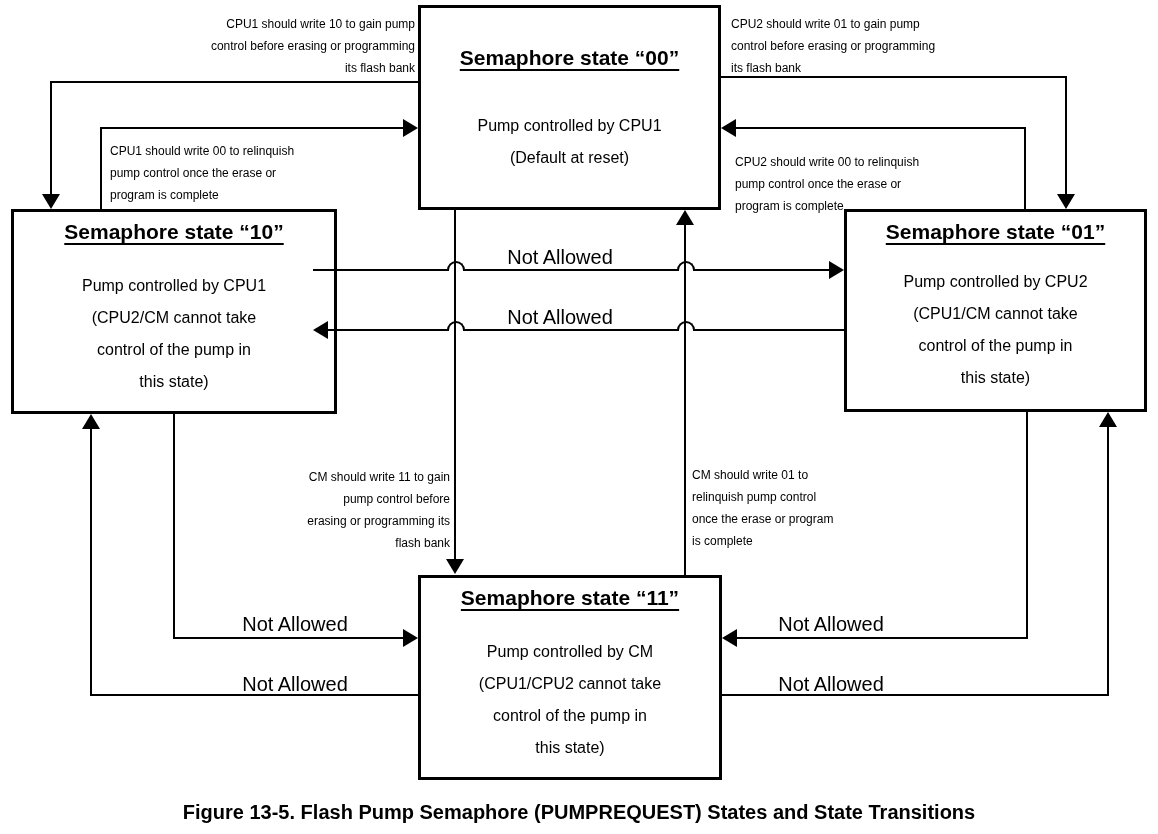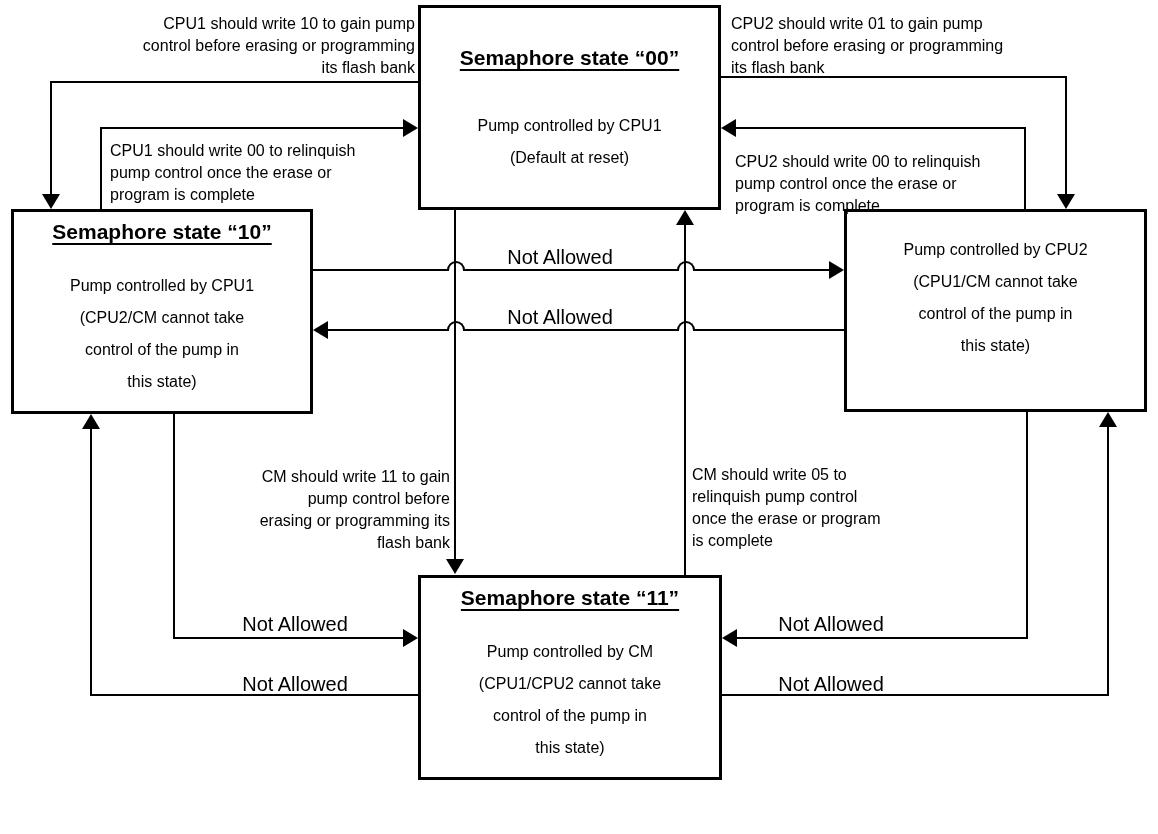--- a/index.html
+++ b/index.html
@@ -20,48 +20,49 @@
   .line{position:absolute;background:#000;}
   .arr{position:absolute;width:0;height:0;border-style:solid;}
   .arr-right{border-width:9px 0 9px 15px;border-color:transparent transparent transparent #000;}
   .arr-left {border-width:9px 15px 9px 0;border-color:transparent #000 transparent transparent;}
   .arr-down {border-width:15px 9px 0 9px;border-color:#000 transparent transparent transparent;}
   .arr-up   {border-width:0 9px 15px 9px;border-color:transparent transparent #000 transparent;}
   .hop{
     position:absolute;width:18px;height:10px;box-sizing:border-box;
     border:2px solid #000;border-bottom:none;border-radius:9px 9px 0 0;background:transparent;
   }
-  .ann{position:absolute;font-size:16px;line-height:22px;white-space:pre-line;}
+  .ann{position:absolute;font-size:12px;line-height:22px;white-space:pre-line;}
   .ra{text-align:right;}
   .na-label{position:absolute;font-size:20px;line-height:24px;text-align:center;white-space:nowrap;}
   .caption{
     position:absolute;left:0;top:801px;width:1158px;text-align:center;
     font-size:20px;font-weight:bold;
   }
 </style>
 </head>
 <body>
 
 <div id="stage">
 
   <div class="state-box" style="left:418px;top:5px;width:303px;height:205px;">
     <div class="state-title" style="margin-top:38px;">Semaphore state “00”</div>
     <div class="state-body" style="margin-top:40px;">Pump controlled by CPU1
 (Default at reset)</div>
   </div>
 
-  <div class="state-box" style="left:11px;top:209px;width:302px;height:205px;">
+  <div class="state-box" style="left:11px;top:209px;width:326px;height:205px;">
     <div class="state-title" style="margin-top:8px;">Semaphore state “10”</div>
     <div class="state-body" style="margin-top:26px;">Pump controlled by CPU1
 (CPU2/CM cannot take
 control of the pump in
 this state)</div>
   </div>
 
   <div class="state-box" style="left:844px;top:209px;width:303px;height:203px;">
+    <div class="state-title" style="margin-top:8px;">Semaphore state “01”</div>
     <div class="state-body" style="margin-top:22px;">Pump controlled by CPU2
 (CPU1/CM cannot take
 control of the pump in
 this state)</div>
   </div>
 
   <div class="state-box" style="left:418px;top:575px;width:304px;height:205px;">
     <div class="state-title" style="margin-top:8px;">Semaphore state “11”</div>
     <div class="state-body" style="margin-top:26px;">Pump controlled by CM
 (CPU1/CPU2 cannot take
@@ -99,21 +100,21 @@
 
   <div class="line" style="left:454px;top:210px;width:2px;height:350px;"></div>
   <div class="arr arr-down" style="left:446px;top:559px;"></div>
   <div class="ann ra" style="left:200px;top:466px;width:250px;">CM should write 11 to gain
 pump control before
 erasing or programming its
 flash bank</div>
 
   <div class="line" style="left:684px;top:225px;width:2px;height:350px;"></div>
   <div class="arr arr-up" style="left:676px;top:210px;"></div>
-  <div class="ann" style="left:692px;top:464px;width:235px;">CM should write 05 to
+  <div class="ann" style="left:692px;top:464px;width:235px;">CM should write 01 to
 relinquish pump control
 once the erase or program
 is complete</div>
 
   <div class="line" style="left:313px;top:269px;width:134px;height:2px;"></div>
   <div class="hop" style="left:447px;top:261px;"></div>
   <div class="line" style="left:465px;top:269px;width:212px;height:2px;"></div>
   <div class="hop" style="left:677px;top:261px;"></div>
   <div class="line" style="left:695px;top:269px;width:134px;height:2px;"></div>
   <div class="arr arr-right" style="left:829px;top:261px;"></div>
@@ -140,14 +141,15 @@
   <div class="line" style="left:1026px;top:412px;width:2px;height:227px;"></div>
   <div class="line" style="left:736px;top:637px;width:292px;height:2px;"></div>
   <div class="arr arr-left" style="left:722px;top:629px;"></div>
   <div class="na-label" style="left:751px;top:612px;width:160px;">Not Allowed</div>
 
   <div class="line" style="left:722px;top:694px;width:387px;height:2px;"></div>
   <div class="line" style="left:1107px;top:426px;width:2px;height:270px;"></div>
   <div class="arr arr-up" style="left:1099px;top:412px;"></div>
   <div class="na-label" style="left:751px;top:672px;width:160px;">Not Allowed</div>
 
+  <div class="caption">Figure 13-5. Flash Pump Semaphore (PUMPREQUEST) States and State Transitions</div>
 
 </div>
 
 </body></html>

